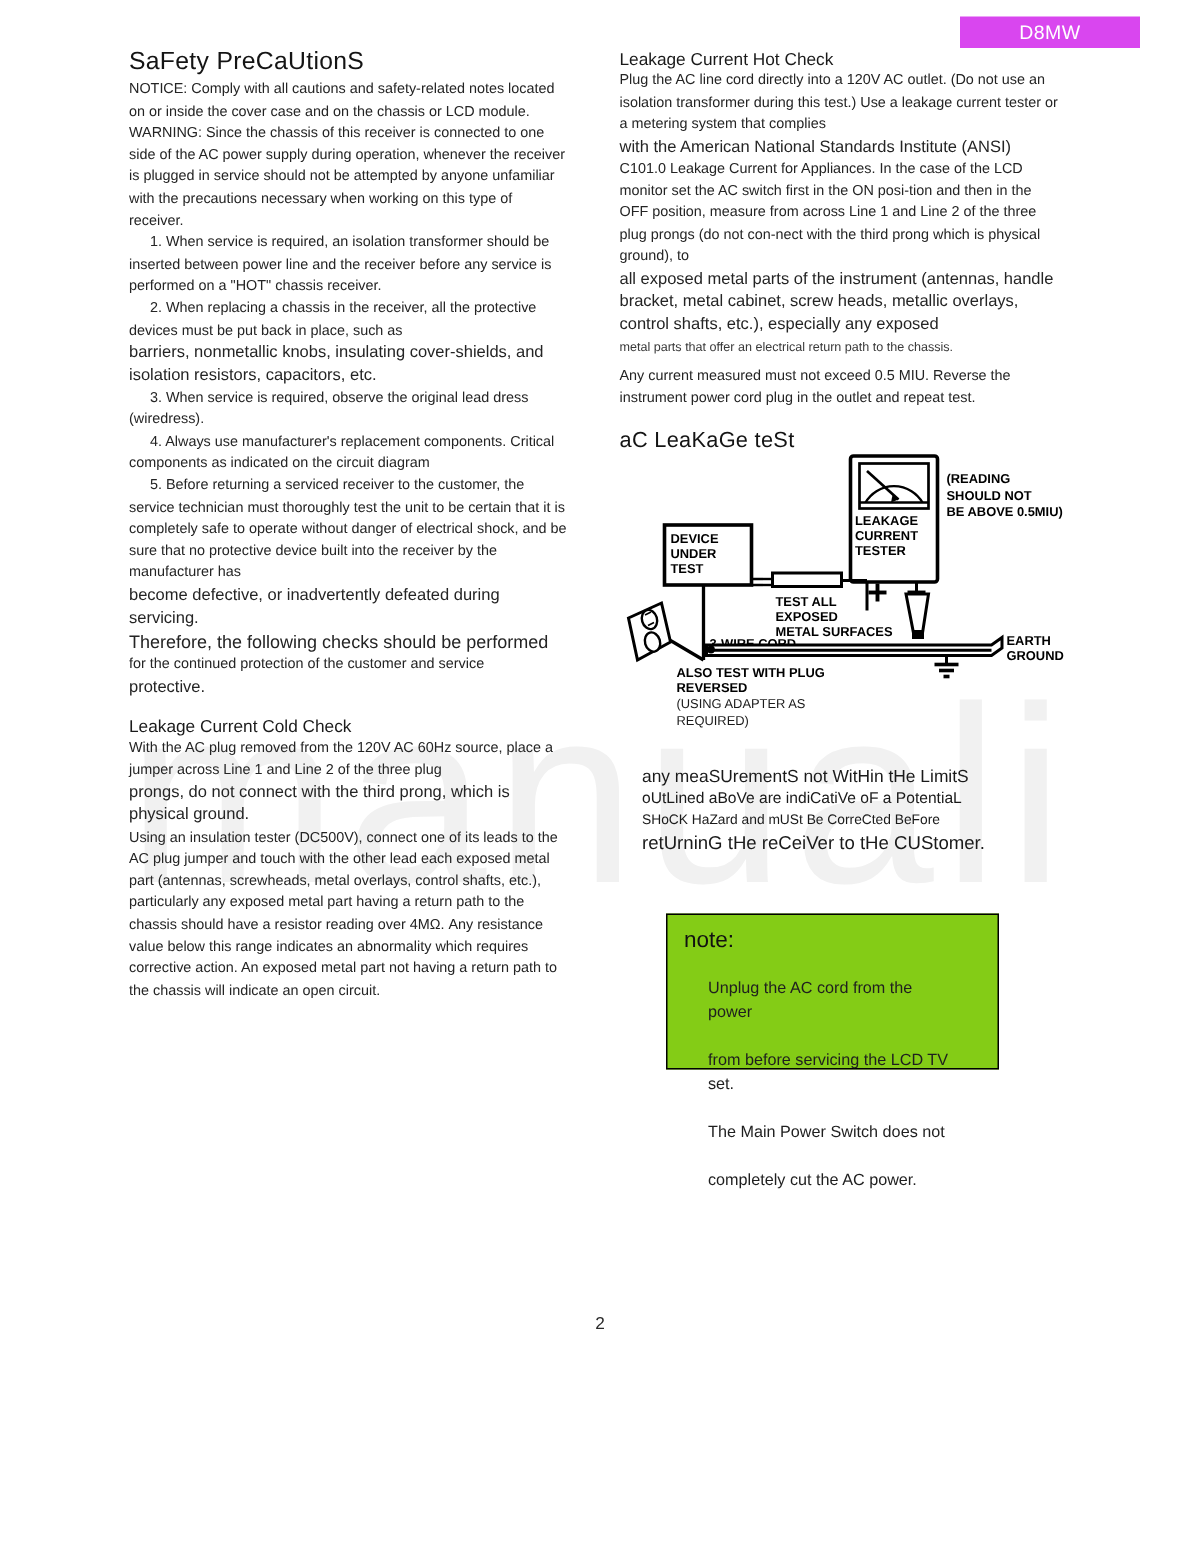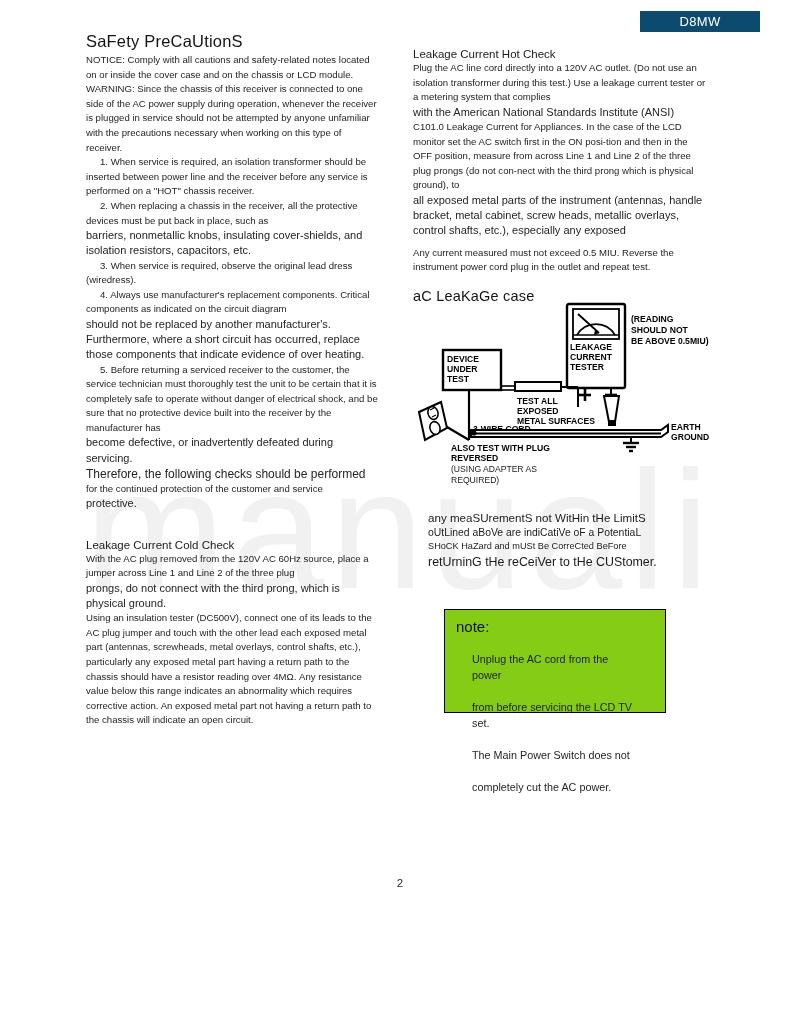--- a/index.html
+++ b/index.html
@@ -39,21 +39,21 @@
     white-space: nowrap;
   }
 
   
   #model-badge {
     position: absolute;
     right: 40px;
     top: 11px;
     width: 120px;
     height: 21px;
-    background: #0c4a6e;
+    background: #d946ef;
     color: #ffffff;
     font-size: 13px;
     line-height: 21px;
     text-align: center;
     letter-spacing: 0.3px;
     z-index: 3;
   }
 
   
   .column {
@@ -66,21 +66,21 @@
   h1.section-title {
     font-size: 16.5px;
     font-weight: 400;
     margin: 0 0 2px 0;
     letter-spacing: 0.2px;
     color: #141414;
   }
   h2.sub-title {
     font-size: 11.5px;
     font-weight: 400;
-    margin: 14px 0 1px 0;
+    margin: 0 0 1px 0;
     color: #1a1a1a;
   }
   h2.diagram-title {
     font-size: 14.5px;
     font-weight: 400;
     margin: 0 0 6px 0;
     letter-spacing: 0.2px;
     color: #141414;
   }
 
@@ -167,21 +167,20 @@
 
     <h1 class="section-title">SaFety PreCaUtionS</h1>
 
     <p class="body">NOTICE: Comply with all cautions and safety-related notes located on or inside the cover case and on the chassis or LCD module.</p>
     <p class="body">WARNING: Since the chassis of this receiver is connected to one side of the AC power supply during operation, whenever the receiver is plugged in service should not be attempted by anyone unfamiliar with the precautions necessary when working on this type of receiver.</p>
     <p class="body indent">1. When service is required, an isolation transformer should be inserted between power line and the receiver before any service is performed on a "HOT" chassis receiver.</p>
     <p class="body indent">2. When replacing a chassis in the receiver, all the protective devices must be put back in place, such as</p>
     <p class="body lg">barriers, nonmetallic knobs, insulating cover-shields, and isolation resistors, capacitors, etc.</p>
     <p class="body indent">3. When service is required, observe the original lead dress (wiredress).</p>
     <p class="body indent">4. Always use manufacturer's replacement components. Critical components as indicated on the circuit diagram</p>
-    <p class="body lg">should not be replaced by another manufacturer's. Furthermore, where a short circuit has occurred, replace those components that indicate evidence of over heating.</p>
     <p class="body indent">5. Before returning a serviced receiver to the customer, the service technician must thoroughly test the unit to be certain that it is completely safe to operate without danger of electrical shock, and be sure that no protective device built into the receiver by the manufacturer has</p>
     <p class="body lg">become defective, or inadvertently defeated during servicing.</p>
     <p class="body xl">Therefore, the following checks should be performed</p>
     <p class="body">for the continued protection of the customer and service</p>
     <p class="body lg">protective.</p>
 
     <div class="spacer-md"></div>
 
     <h2 class="sub-title">Leakage Current Cold Check</h2>
     <p class="body">With the AC plug removed from the 120V AC 60Hz source, place a jumper across Line 1 and Line 2 of the three plug</p>
@@ -189,26 +188,27 @@
     <p class="body">Using an insulation tester (DC500V), connect one of its leads to the AC plug jumper and touch with the other lead each exposed metal part (antennas, screwheads, metal overlays, control shafts, etc.), particularly any exposed metal part having a return path to the chassis should have a resistor reading over 4MΩ. Any resistance value below this range indicates an abnormality which requires corrective action. An exposed metal part not having a return path to the chassis will indicate an open circuit.</p>
   </div>
 
   <div id="col-right" class="column">
 
     <h2 class="sub-title">Leakage Current Hot Check</h2>
     <p class="body">Plug the AC line cord directly into a 120V AC outlet. (Do not use an isolation transformer during this test.) Use a leakage current tester or a metering system that complies</p>
     <p class="body lg">with the American National Standards Institute (ANSI)</p>
     <p class="body">C101.0 Leakage Current for Appliances. In the case of the LCD monitor set the AC switch first in the ON posi-tion and then in the OFF position, measure from across Line 1 and Line 2 of the three plug prongs (do not con-nect with the third prong which is physical ground), to</p>
     <p class="body lg">all exposed metal parts of the instrument (antennas, handle bracket, metal cabinet, screw heads, metallic overlays, control shafts, etc.), especially any exposed</p>
+    <p class="body sm">metal parts that offer an electrical return path to the chassis.</p>
     <div class="spacer-sm"></div>
     <p class="body">Any current measured must not exceed 0.5 MIU. Reverse the instrument power cord plug in the outlet and repeat test.</p>
 
     <div class="spacer-md"></div>
 
-    <h2 class="diagram-title">aC LeaKaGe case</h2>
+    <h2 class="diagram-title">aC LeaKaGe teSt</h2>
   </div>
 
   <div id="diagram">
     <svg width="300" height="190" viewBox="0 0 300 190" xmlns="http://www.w3.org/2000/svg">
 
       <g>
         <rect x="154" y="4" width="58" height="84" fill="#ffffff" stroke="#000000" stroke-width="2.4" rx="2"></rect>
 
         <rect x="160" y="9" width="46" height="30" fill="#ffffff" stroke="#000000" stroke-width="1.8"></rect>
         <path d="M164 35 A 22 22 0 0 1 202 35" fill="none" stroke="#000000" stroke-width="1.6"></path>

